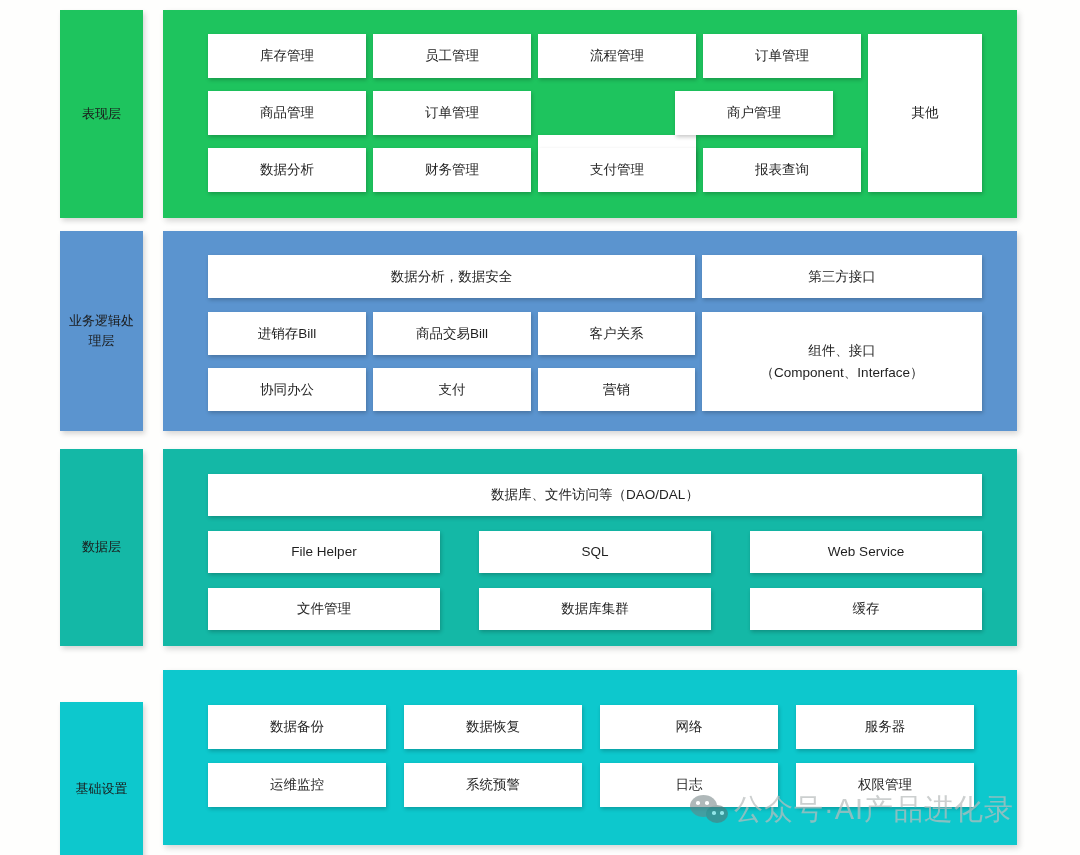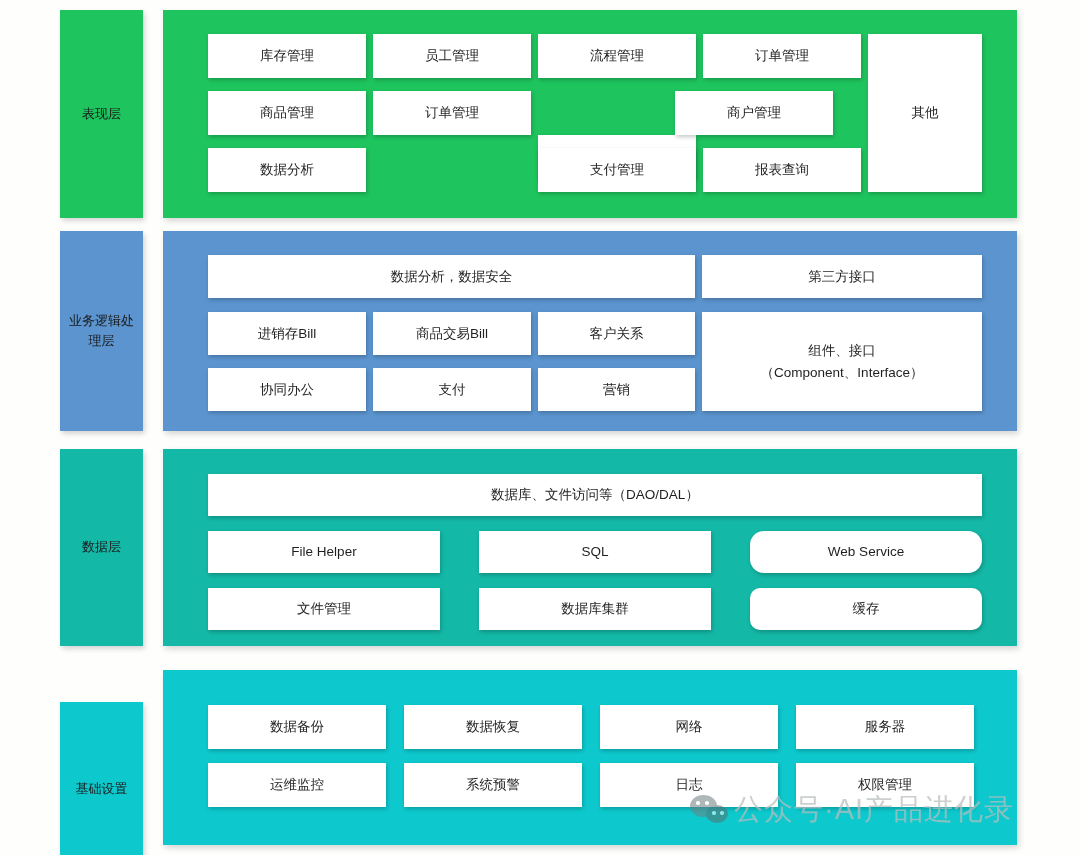--- a/index.html
+++ b/index.html
@@ -98,20 +98,21 @@
       <div class="cell" style="left:45px;  top:24px; width:158px; height:44px;">库存管理</div>
       <div class="cell" style="left:375px; top:24px; width:158px; height:44px;">流程管理</div>
       <div class="cell" style="left:540px; top:24px; width:158px; height:44px;">订单管理</div>
 
       <div class="cell" style="left:45px;  top:81px; width:158px; height:44px;">商品管理</div>
       <div class="cell" style="left:210px; top:81px; width:158px; height:44px;">订单管理</div>
       <div class="cell" style="left:375px; top:81px; width:158px; height:44px;margin-top:44px;">会员管理</div>
       <div class="cell" style="left:512px; top:81px; width:158px; height:44px;">商户管理</div>
 
       <div class="cell" style="left:45px;  top:138px; width:158px; height:44px;">数据分析</div>
+      <div class="cell" style="left:210px; top:138px; width:158px; height:44px;">财务管理</div>
       <div class="cell" style="left:375px; top:138px; width:158px; height:44px;">支付管理</div>
       <div class="cell" style="left:540px; top:138px; width:158px; height:44px;">报表查询</div>
 
       <div class="cell" style="left:705px; top:24px; width:114px; height:158px;">其他</div>
     </div>
   </div>
 
   <div class="layer-row" style="top:0;">
     <div class="layer-label c-blue" style="top:231px; height:200px;">业务逻辑处理层</div>
 
@@ -136,25 +137,25 @@
   </div>
 
   <div class="layer-row" style="top:0;">
     <div class="layer-label c-lblue" style="top:449px; height:197px;">数据层</div>
 
     <div class="layer-body c-lblue" style="top:449px; height:197px;">
       <div class="cell" style="left:45px; top:25px; width:774px; height:42px;">数据库、文件访问等（DAO/DAL）</div>
 
       <div class="cell" style="left:45px;  top:82px; width:232px; height:42px;">File Helper</div>
       <div class="cell" style="left:316px; top:82px; width:232px; height:42px;">SQL</div>
-      <div class="cell" style="left:587px; top:82px; width:232px; height:42px;border-radius:14px;">Web Service</div>
+      <div class="cell" style="left:587px; top:82px; width:232px; height:42px;">Web Service</div>
 
       <div class="cell" style="left:45px;  top:139px; width:232px; height:42px;">文件管理</div>
       <div class="cell" style="left:316px; top:139px; width:232px; height:42px;">数据库集群</div>
-      <div class="cell" style="left:587px; top:139px; width:232px; height:42px;border-radius:10px;">缓存</div>
+      <div class="cell" style="left:587px; top:139px; width:232px; height:42px;">缓存</div>
     </div>
   </div>
 
   <div class="layer-row" style="top:0;">
     <div class="layer-label c-teal" style="top:670px; height:175px;margin-top:32px;">基础设置</div>
 
     <div class="layer-body c-teal" style="top:670px; height:175px;">
 
       <div class="cell" style="left:45px;  top:35px; width:178px; height:44px;">数据备份</div>
       <div class="cell" style="left:241px; top:35px; width:178px; height:44px;">数据恢复</div>

